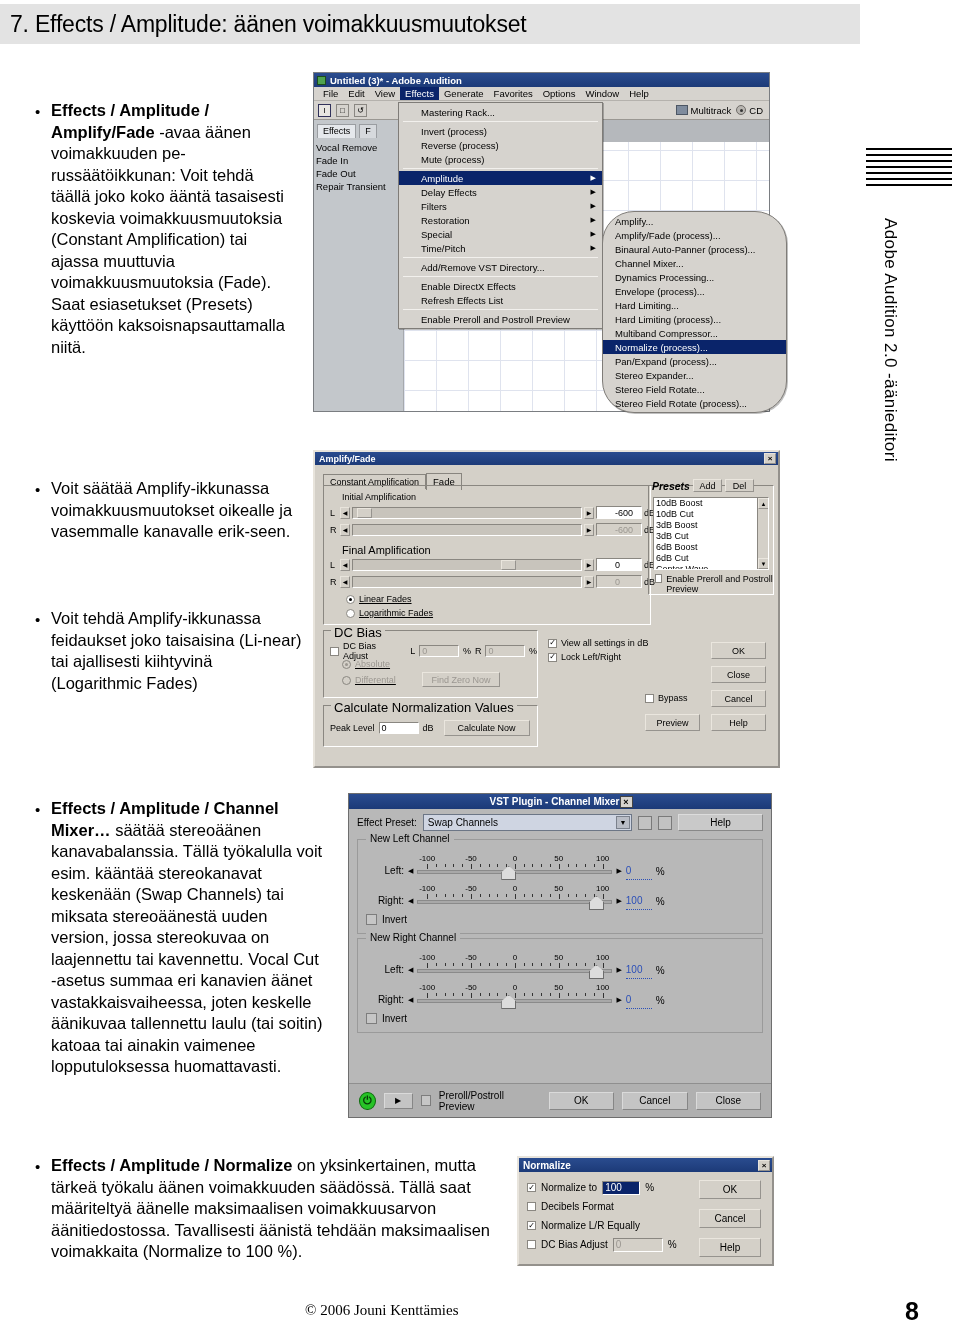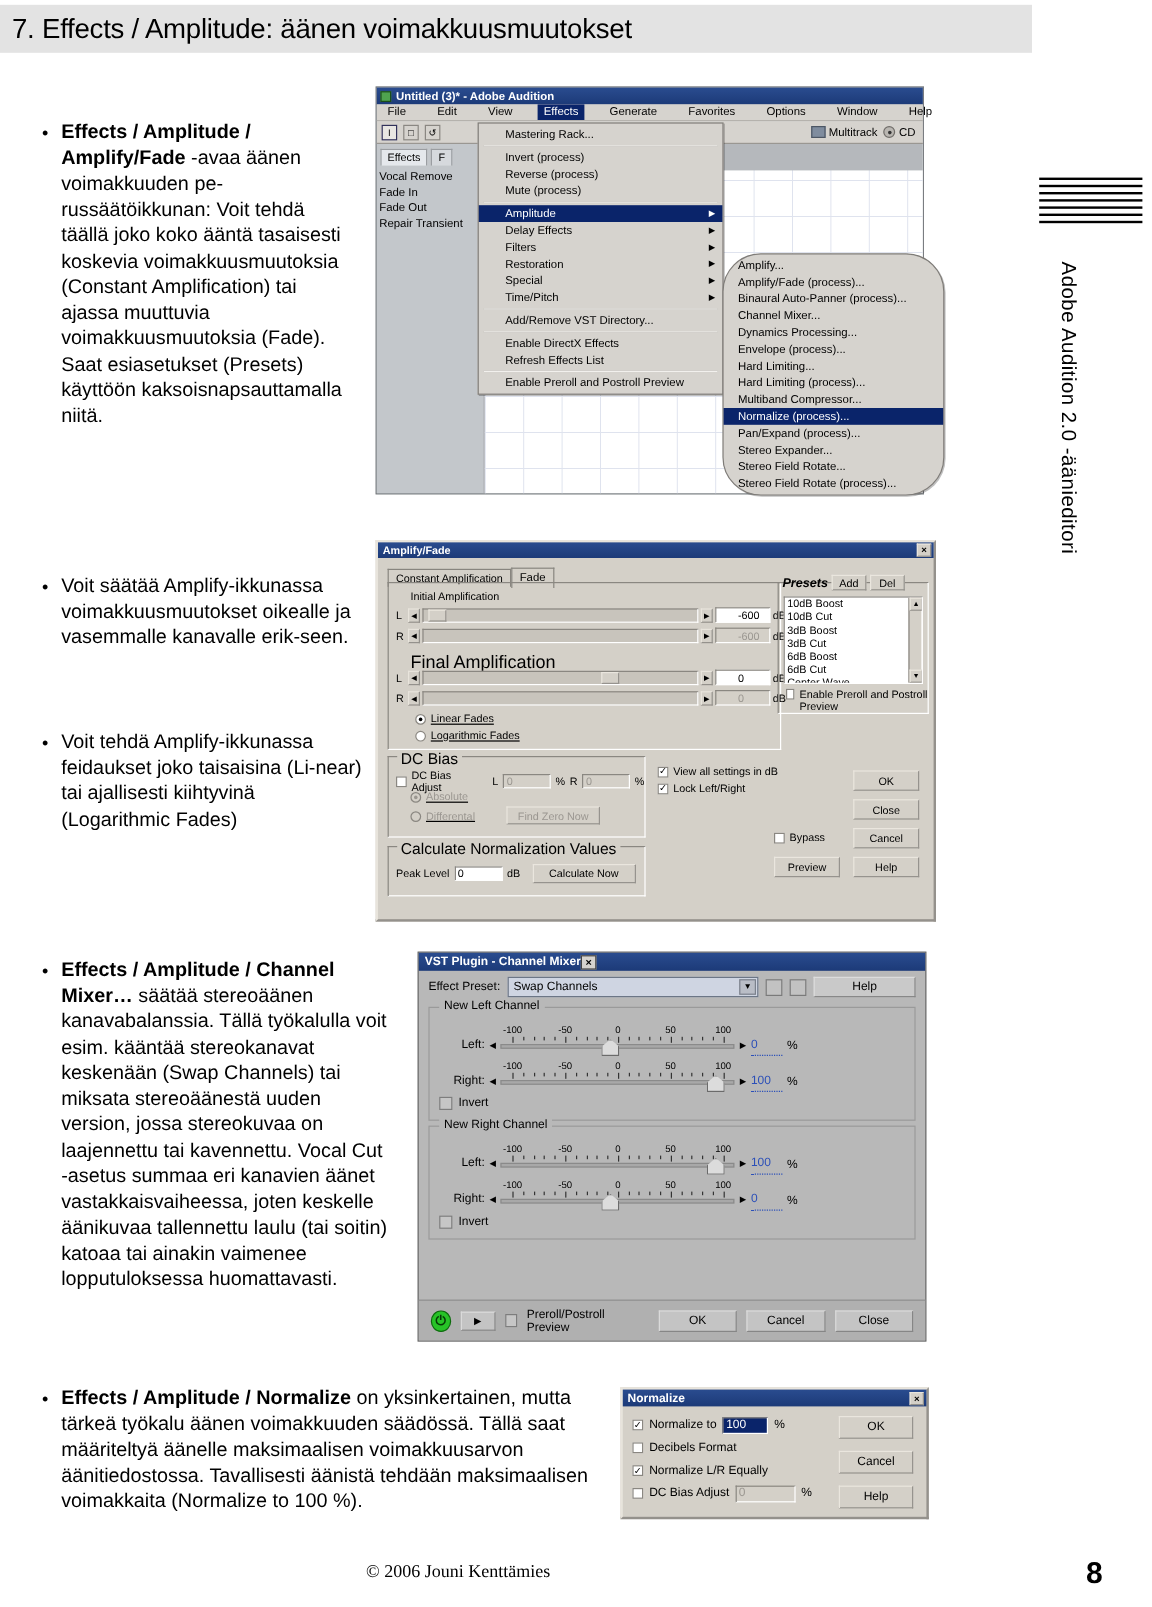--- a/index.html
+++ b/index.html
@@ -58,21 +58,21 @@
   .win-title {
     height:14px; background:linear-gradient(to bottom,#2a4c8f,#1c3a78);
     color:#fff; font-weight:700; font-size:9.5px;
     display:flex; align-items:center; padding-left:3px; gap:4px;
   }
   .win-title .wicon {
     width:9px;height:9px;background:#4fa34f;border:1px solid #1b4d1b;display:inline-block;
   }
   .menubar {
     height:14px; background:#d6d3ce; display:flex; align-items:center;
-    padding-left:4px; gap:16px; font-size:9.5px; border-bottom:1px solid #b5b2ad;
+    padding-left:4px; gap:0px; font-size:9.5px; border-bottom:1px solid #b5b2ad;
   }
   .menubar span { padding:1px 5px; }
   .menubar span.active { background:#0a246a; color:#fff; }
   .toolbar {
     height:19px; background:#d6d3ce; display:flex; align-items:center;
     padding-left:4px; gap:5px; border-bottom:1px solid #9a9792;
   }
   .tbtn {
     width:13px;height:13px;border:1px solid #8a8782;background:#d6d3ce;
     display:flex;align-items:center;justify-content:center;font-size:8px;
@@ -211,21 +211,21 @@
 
   .dlg-btn { position:absolute; width:55px; height:17px; }
 
   
   #vst-dialog {
     position:absolute; left:348px; top:793px; width:424px; height:325px;
     background:#b8b8b8; border:1px solid #6e6e6e; font-size:10px;
   }
   .vst-title { height:15px; background:linear-gradient(to bottom,#2a4c8f,#1c3a78);
     color:#fff; font-weight:700; font-size:10px; display:flex; align-items:center;
-    justify-content:flex-start; padding:0 3px 0 5px; }
+    justify-content:center; padding:0 3px 0 5px; }
   .vst-x { width:13px;height:12px;background:#d6d3ce;border:1px solid #444;
            display:flex;align-items:center;justify-content:center;color:#000;font-size:9px;font-weight:700; }
   .vst-preset-row { display:flex; align-items:center; gap:6px; padding:5px 8px 4px 8px; }
   .vst-combo {
     flex:1; height:17px; background:#cfd5e2; border:1px solid #6c7686;
     display:flex; align-items:center; padding-left:4px; font-size:10px; position:relative;
   }
   .vst-combo .cbtn { position:absolute; right:1px; top:1px; width:14px; height:13px;
      background:#b9bdc6; border:1px solid #7b818c; display:flex;align-items:center;justify-content:center;font-size:7px;}
   .vst-iconbtn { width:14px;height:14px;border:1px solid #7a7a7a;background:#c2c2c2; }
@@ -466,21 +466,21 @@
 
     <div class="slider-row" style="left:6px; top:37px;">
       <span class="sl-chan">R</span>
       <span class="sl-btn">◀</span>
       <span class="sl-track"></span>
       <span class="sl-btn">▶</span>
       <span class="sl-field dis">-600</span>
       <span class="sl-unit">dB</span>
     </div>
 
-    <div style="position:absolute;left:18px;top:58px;font-size:15px;">Final Amplification</div>
+    <div style="position:absolute;left:18px;top:58px;font-size:11px;">Final Amplification</div>
 
     <div class="slider-row" style="left:6px; top:72px;">
       <span class="sl-chan">L</span>
       <span class="sl-btn">◀</span>
       <span class="sl-track">
           <i class="sl-thumb" style="left:148px"></i>
         </span>
       <span class="sl-btn">▶</span>
       <span class="sl-field">0</span>
       <span class="sl-unit">dB</span>

